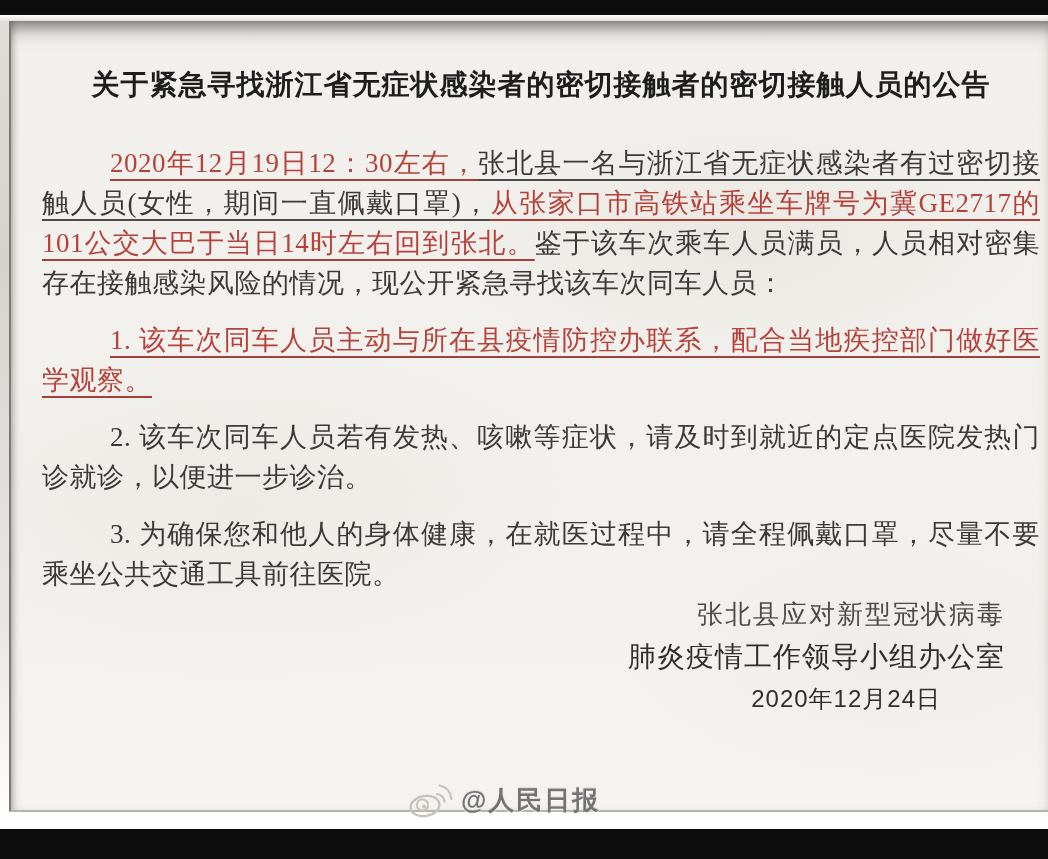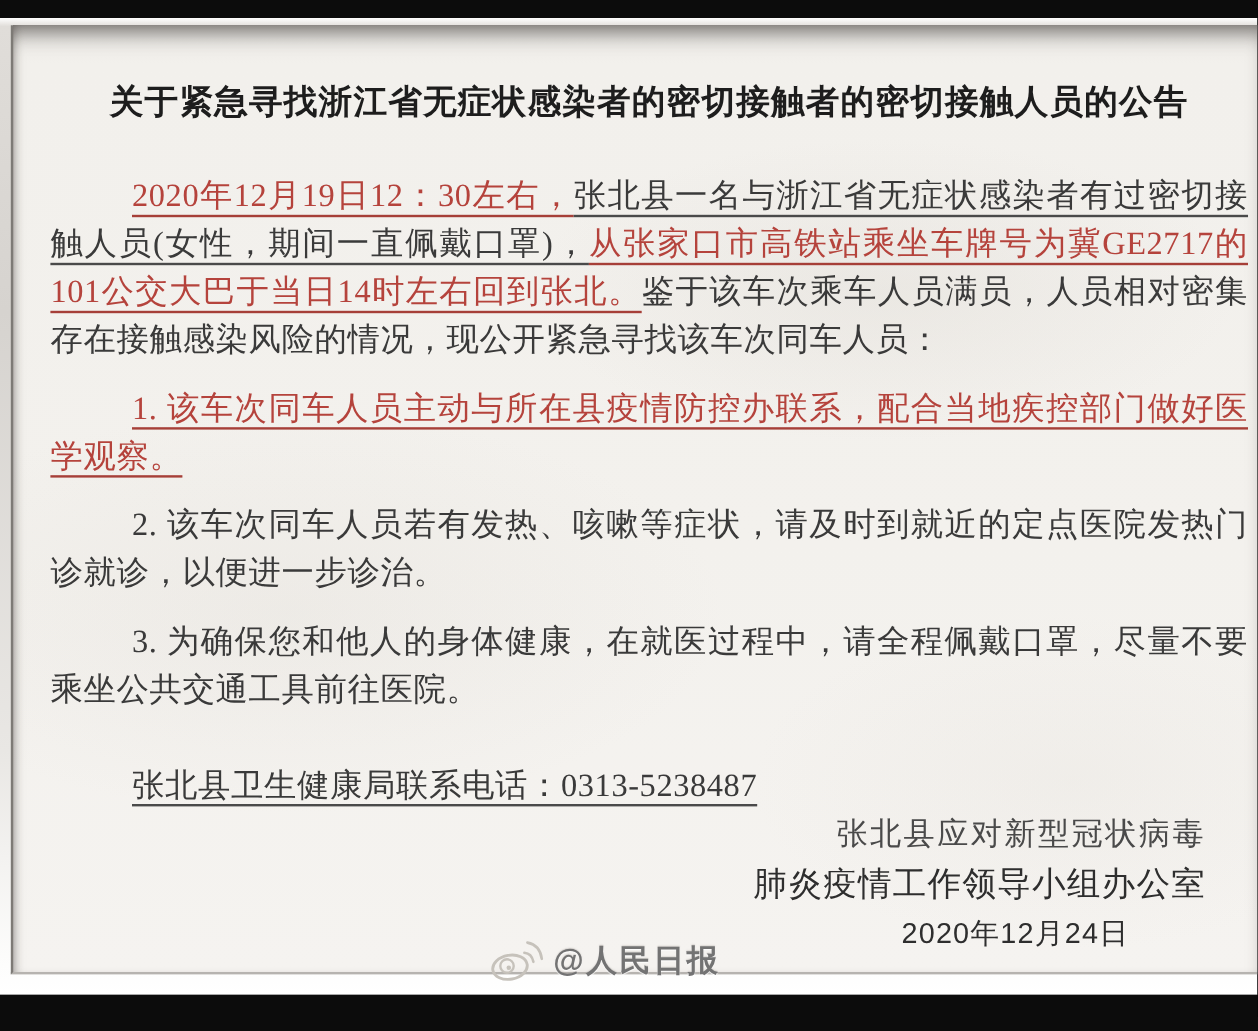--- a/index.html
+++ b/index.html
@@ -90,21 +90,20 @@
 
         <h1 class="title">关于紧急寻找浙江省无症状感染者的密切接触者的密切接触人员的公告</h1>
 
         <div class="body-text">
           <p class="para"><span class="red u">2020年12月19日12：30左右，</span><span class="u">张北县一名与浙江省无症状感染者有过密切接触人员(女性，期间一直佩戴口罩)，</span><span class="red u">从张家口市高铁站乘坐车牌号为冀GE2717的101公交大巴于当日14时左右回到张北。</span><span>鉴于该车次乘车人员满员，人员相对密集存在接触感染风险的情况，现公开紧急寻找该车次同车人员：</span></p>
 
           <p class="para item item-red">1. 该车次同车人员主动与所在县疫情防控办联系，配合当地疾控部门做好医学观察。</p>
           <p class="para item">2. 该车次同车人员若有发热、咳嗽等症状，请及时到就近的定点医院发热门诊就诊，以便进一步诊治。</p>
           <p class="para item">3. 为确保您和他人的身体健康，在就医过程中，请全程佩戴口罩，尽量不要乘坐公共交通工具前往医院。</p>
 
-          <p class="para contact"><span class="u">张北县卫生健康局联系电话：0313-5238487</span></p>
         </div>
 
         <div class="signature">
           <div class="sig-line1">张北县应对新型冠状病毒</div>
           <div class="sig-line2">肺炎疫情工作领导小组办公室</div>
           <div class="sig-date">2020年12月24日</div>
         </div>
 
       </div>
     </div>

